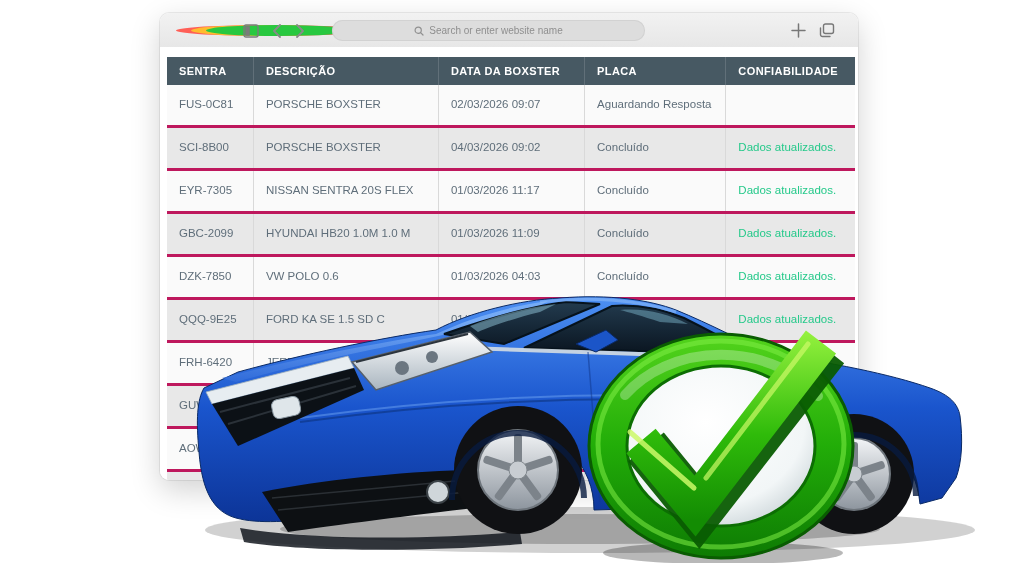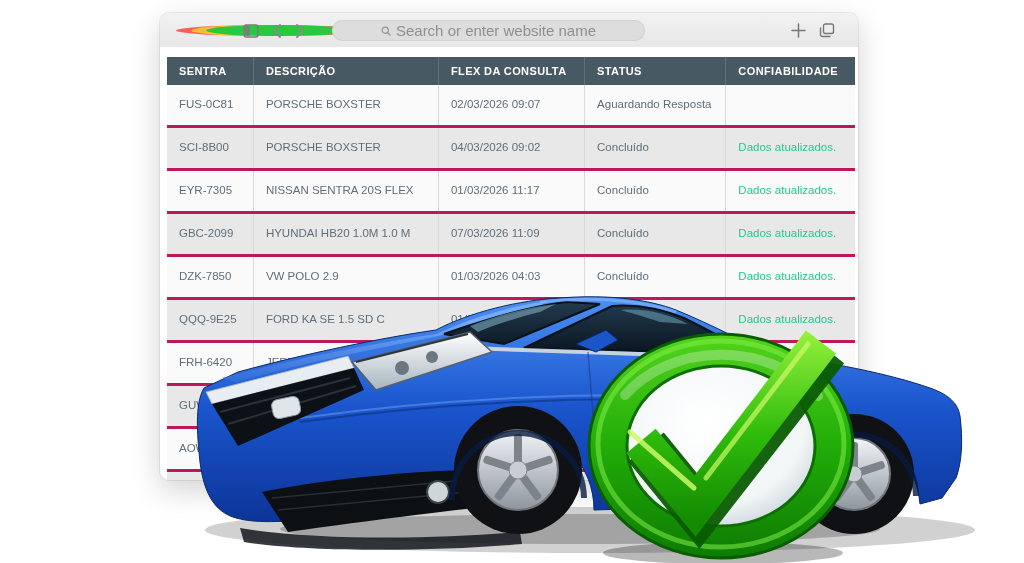--- a/index.html
+++ b/index.html
@@ -24,21 +24,21 @@
   .tl.c1{left:16px}.tl.c2{left:31px}.tl.c3{left:46px}
   .tb-ic{position:absolute;top:9px;width:17px;height:17px;display:flex;align-items:center;justify-content:center;}
   .ic-sidebar{left:82px}.ic-back{left:108px}.ic-fwd{left:131px}
   .ic-plus{left:630px}.ic-tabs{left:658px}
   .searchpill{
     position:absolute;left:172px;top:7px;width:313px;height:21px;
     background:#dddddd;border-radius:11px;
     display:flex;align-items:center;justify-content:center;gap:5px;
     box-shadow:inset 0 0 0 1px #d2d2d2;
   }
-  .searchpill span{font-size:15px;color:#8f8f8f;}
+  .searchpill span{font-size:10px;color:#8f8f8f;}
   .content{
     position:absolute;top:34px;left:0;right:0;bottom:0;
     background:#ffffff;border-radius:0 0 9px 9px;overflow:hidden;
   }
   
   .table{position:absolute;left:7px;top:10px;width:688px;}
   .thead{display:flex;height:28px;}
   .th{
     color:#ffffff;font-size:11px;font-weight:bold;letter-spacing:.4px;
     display:flex;align-items:center;padding-left:12px;box-sizing:border-box;
@@ -101,22 +101,22 @@
         <path d="M11 13.5 H3.5 A2 2 0 0 1 1.5 11.5 V5" fill="none" stroke="#777" stroke-width="1.4" stroke-linecap="round"></path>
       </svg>
     </span>
   </div>
 
   <div class="content">
     <div class="table">
       <div class="thead" style="background: rgb(71, 89, 99);">
           <div class="th c0">SENTRA</div>
           <div class="th c1">DESCRIÇÃO</div>
-          <div class="th c2">FLEX DA CONSULTA</div>
-          <div class="th c3">STATUS</div>
+          <div class="th c2">DATA DA BOXSTER</div>
+          <div class="th c3">PLACA</div>
           <div class="th c4">CONFIABILIDADE</div>
         </div>
       <div>
           <div class="trow" style="background: rgb(250, 250, 250);">
             <div class="td c0" style="color: rgb(95, 110, 122);">FUS-0C81</div>
             <div class="td c1" style="color: rgb(95, 110, 122);">PORSCHE BOXSTER</div>
             <div class="td c2" style="color: rgb(95, 110, 122);">02/03/2026 09:07</div>
             <div class="td c3" style="color: rgb(95, 110, 122);">Aguardando Resposta</div>
             <div class="td c4" style="color: rgb(37, 201, 138);"></div>
           </div>
@@ -130,27 +130,27 @@
           <div class="trow" style="background: rgb(250, 250, 250);">
             <div class="td c0" style="color: rgb(95, 110, 122);">EYR-7305</div>
             <div class="td c1" style="color: rgb(95, 110, 122);">NISSAN SENTRA 20S FLEX</div>
             <div class="td c2" style="color: rgb(95, 110, 122);">01/03/2026 11:17</div>
             <div class="td c3" style="color: rgb(95, 110, 122);">Concluído</div>
             <div class="td c4" style="color: rgb(37, 201, 138);">Dados atualizados.</div>
           </div>
           <div class="trow" style="background: rgb(232, 232, 232);">
             <div class="td c0" style="color: rgb(95, 110, 122);">GBC-2099</div>
             <div class="td c1" style="color: rgb(95, 110, 122);">HYUNDAI HB20 1.0M 1.0 M</div>
-            <div class="td c2" style="color: rgb(95, 110, 122);">07/03/2026 11:09</div>
+            <div class="td c2" style="color: rgb(95, 110, 122);">01/03/2026 11:09</div>
             <div class="td c3" style="color: rgb(95, 110, 122);">Concluído</div>
             <div class="td c4" style="color: rgb(37, 201, 138);">Dados atualizados.</div>
           </div>
           <div class="trow" style="background: rgb(250, 250, 250);">
             <div class="td c0" style="color: rgb(95, 110, 122);">DZK-7850</div>
-            <div class="td c1" style="color: rgb(95, 110, 122);">VW POLO 2.9</div>
+            <div class="td c1" style="color: rgb(95, 110, 122);">VW POLO 0.6</div>
             <div class="td c2" style="color: rgb(95, 110, 122);">01/03/2026 04:03</div>
             <div class="td c3" style="color: rgb(95, 110, 122);">Concluído</div>
             <div class="td c4" style="color: rgb(37, 201, 138);">Dados atualizados.</div>
           </div>
           <div class="trow" style="background: rgb(232, 232, 232);">
             <div class="td c0" style="color: rgb(95, 110, 122);">QQQ-9E25</div>
             <div class="td c1" style="color: rgb(95, 110, 122);">FORD KA SE 1.5 SD C</div>
             <div class="td c2" style="color: rgb(95, 110, 122);">01/03/2026 10:54</div>
             <div class="td c3" style="color: rgb(95, 110, 122);">Concluído</div>
             <div class="td c4" style="color: rgb(37, 201, 138);">Dados atualizados.</div>

